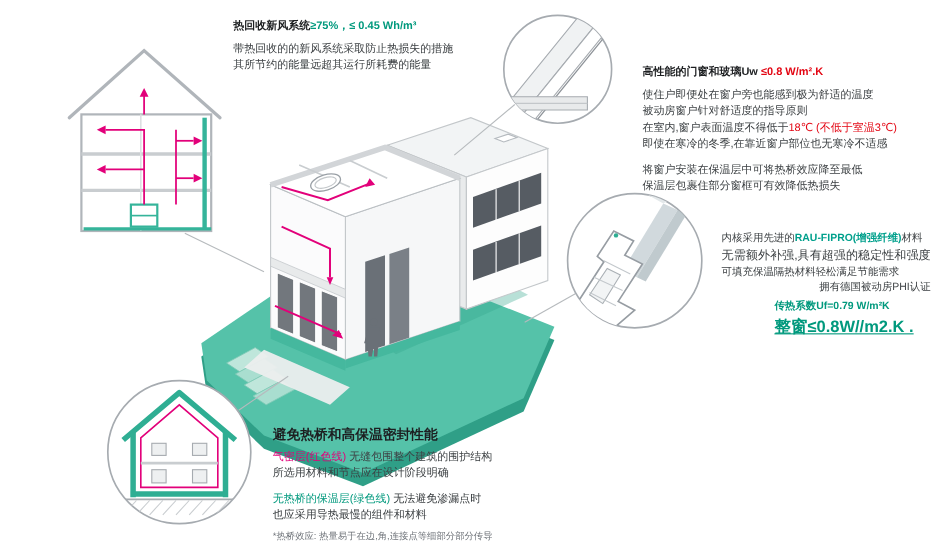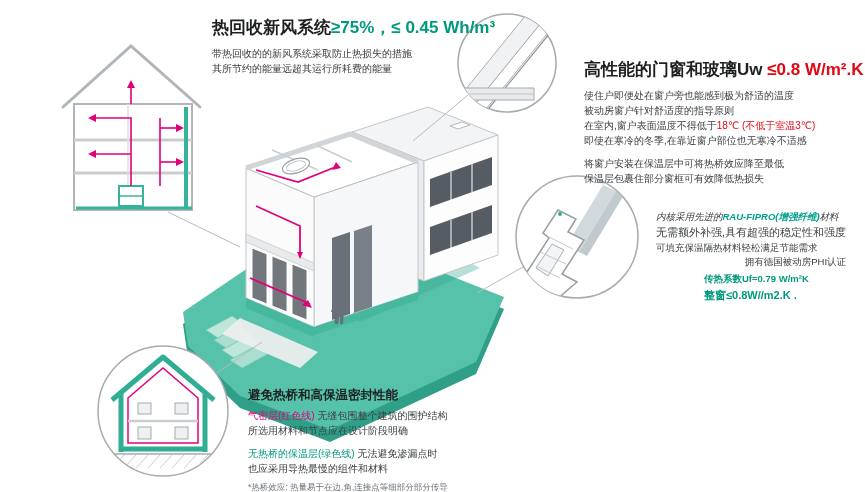--- a/index.html
+++ b/index.html
@@ -1,21 +1,21 @@
 <!DOCTYPE html>
 <html><head>
 <meta charset="utf-8">
 <style>
   * { margin:0; padding:0; box-sizing:border-box; }
   html,body { background:#ffffff; }
   body { font-family:"Liberation Sans","DejaVu Sans",sans-serif; }
   .canvas { position:relative; width:865px; height:492px; background:#ffffff; overflow:hidden; }
   .art { position:absolute; left:0; top:0; width:865px; height:492px; }
   .block { position:absolute; color:#3c4043; }
-  .title { font-size:17px; font-weight:bold; color:#1d1f21; white-space:nowrap; }
+  .title { font-size:10px; font-weight:bold; color:#1d1f21; white-space:nowrap; }
   .title2 { font-size:12.5px; font-weight:bold; color:#1d1f21; white-space:nowrap; margin-bottom:4px; }
   .body { margin-top:7px; }
   .line { font-size:10px; line-height:1.5; white-space:nowrap; color:#3c4043; }
   .gap { height:8px; }
   .green  { color:#00997d; }
   .greenbold { color:#00997d; font-weight:bold;margin-left:48px; }
   .red { color:#e30613; }
   .magenta { color:#e2007a; }
   .brand { color:#00a08c; font-weight:bold; }
   .footnote { font-size:8.5px; color:#6d7278; margin-top:6px; white-space:nowrap; }
@@ -224,27 +224,27 @@
       <div class="line">被动房窗户针对舒适度的指导原则</div>
       <div class="line"><span>在室内,窗户表面温度不得低于</span><span class="red">18℃</span><span> </span><span class="red">(不低于室温3℃)</span></div>
       <div class="line">即使在寒冷的冬季,在靠近窗户部位也无寒冷不适感</div>
       <div class="gap"></div>
       <div class="line">将窗户安装在保温层中可将热桥效应降至最低</div>
       <div class="line">保温层包裹住部分窗框可有效降低热损失</div>
     </div>
   </div>
 
   <div class="block" style="left:656px; top:210px;">
-    <div class="line" style="font-size:9.5px;font-style:italic;"><span>内核采用先进的</span><span class="brand">RAU-FIPRO(增强纤维)</span><span>材料</span></div>
+    <div class="line" style="font-size:9.5px;"><span>内核采用先进的</span><span class="brand">RAU-FIPRO(增强纤维)</span><span>材料</span></div>
     <div class="line" style="font-size:11px;">无需额外补强,具有超强的稳定性和强度</div>
     <div class="line" style="font-size:9.5px;">可填充保温隔热材料轻松满足节能需求</div>
     <div class="line" style="font-size:9.5px;text-align:right;">拥有德国被动房PHI认证</div>
     <div class="gap" style="height:3px;"></div>
     <div class="line greenbold" style="font-size:9.5px;">传热系数Uf=0.79 W/m²K</div>
-    <div class="line greenbold" style="font-size:11px;">整窗≤0.8W//m2.K .</div>
+    <div class="line greenbold" style="font-size:15px;text-decoration:underline;">整窗≤0.8W//m2.K .</div>
   </div>
 
   <div class="block" style="left:248px; top:387px;">
     <div class="title2">避免热桥和高保温密封性能</div>
     <div class="line"><span class="magenta">气密层(红色线)</span><span> 无缝包围整个建筑的围护结构</span></div>
     <div class="line">所选用材料和节点应在设计阶段明确</div>
     <div class="gap"></div>
     <div class="line"><span class="green">无热桥的保温层(绿色线)</span><span> 无法避免渗漏点时</span></div>
     <div class="line">也应采用导热最慢的组件和材料</div>
     <div class="footnote">*热桥效应: 热量易于在边,角,连接点等细部分部分传导</div>

